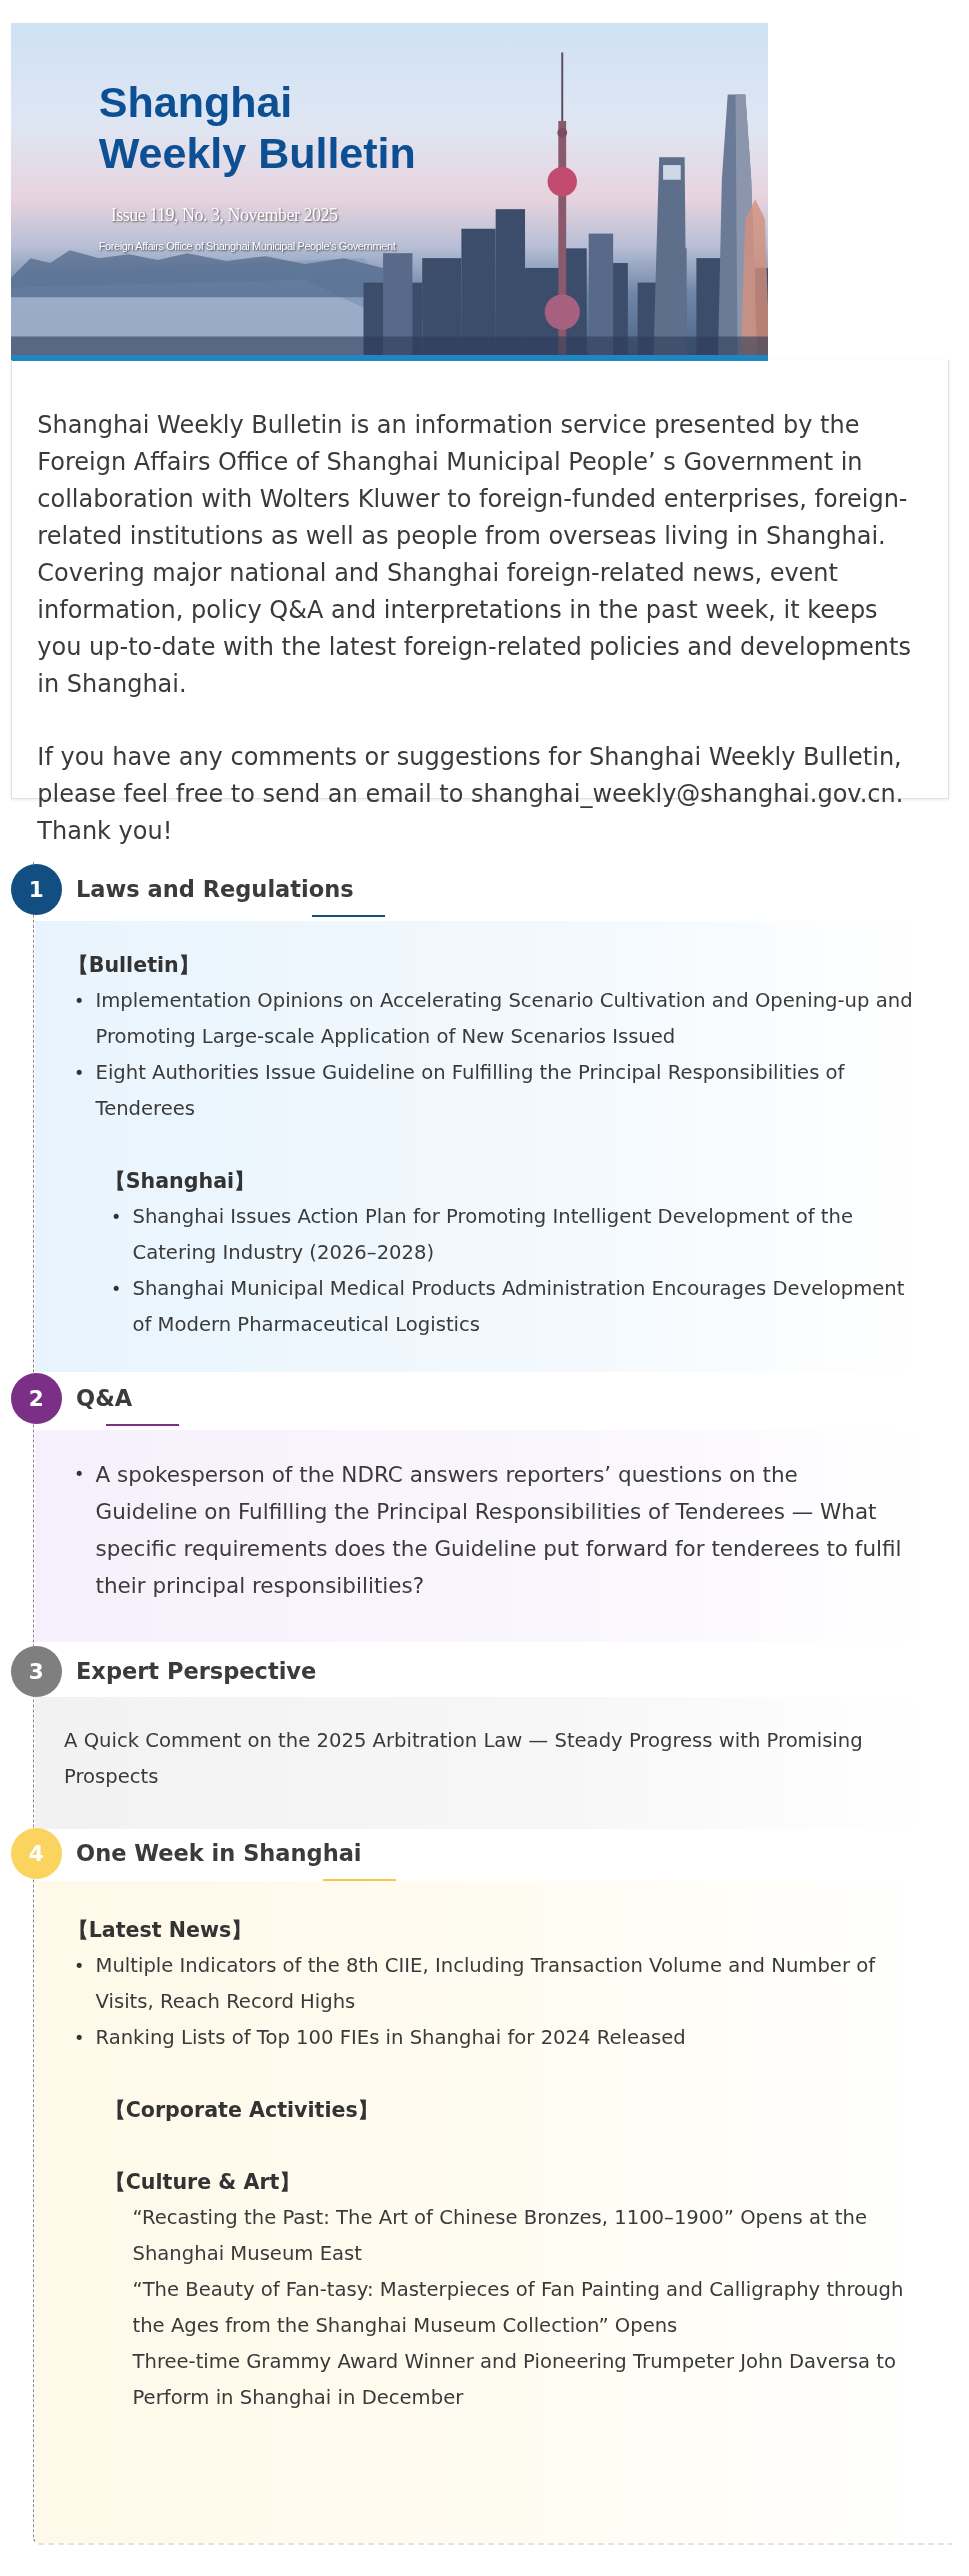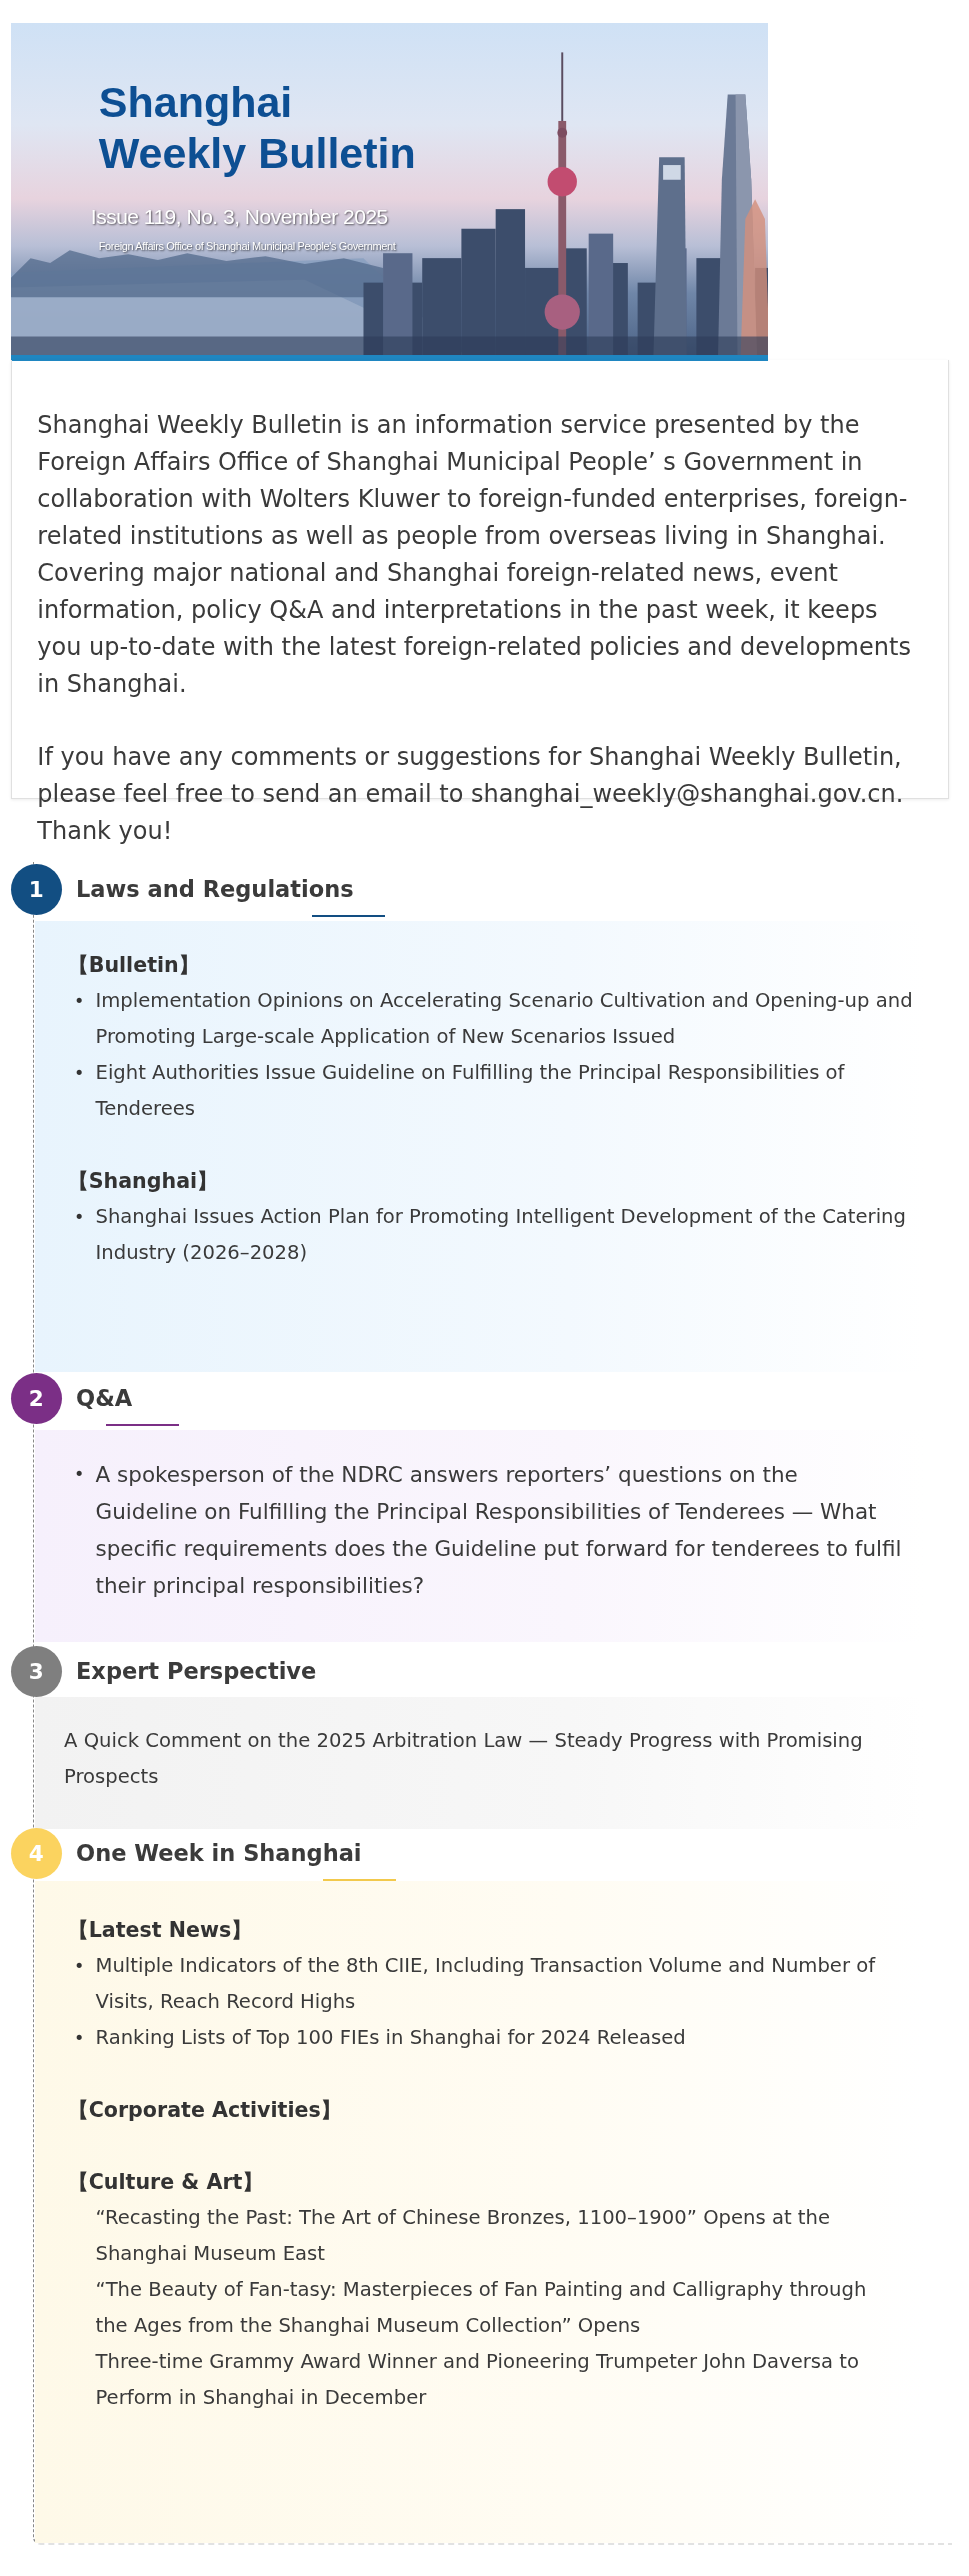--- a/index.html
+++ b/index.html
@@ -17,22 +17,22 @@
   .banner .skyline { position: absolute; left: 0; top: 0; width: 938px; height: 338px; }
   .banner .stripe {
     position: absolute; left: 0; bottom: 0; width: 100%; height: 5.9px; background: #1f86c1;
   }
   .banner-title {
     position: absolute; left: 88px; top: 54px;
     font-family: "Liberation Sans", sans-serif; font-weight: bold;
     font-size: 43px; line-height: 51px; color: #0d4f93; letter-spacing: 0px;
   }
   .banner-issue {
-    position: absolute; left: 80px; top: 182px;
-    font-family: Liberation Sans, sans-serif; font-size: 21px; color: #ffffff;
+    position: absolute; left: 100px; top: 182px;
+    font-family: Liberation Serif, serif; font-size: 18px; color: #ffffff;
     text-shadow: 1px 1px 2px rgba(0,0,0,0.6); letter-spacing: -0.5px;
   }
   .banner-office {
     position: absolute; left: 88px; top: 217px;
     font-family: "Liberation Sans", sans-serif; font-size: 11px; color: #ffffff;
     text-shadow: 1px 1px 2px rgba(0,0,0,0.7); letter-spacing: -0.4px;
   }
   
   .intro {
     position: absolute; left: 10.8px; top: 360px; width: 938px; height: 439px;
@@ -65,21 +65,21 @@
   .box-gray { background: linear-gradient(90deg, #f2f2f2 0%, #f7f7f7 60%, #ffffff 100%); }
   .box-yellow { background: linear-gradient(90deg, #fef9e8 0%, #fffcf3 60%, #ffffff 100%); }
   .sub-head { font-weight: bold; font-size: 20.6px; color: #333; line-height: 36px; margin-left: -5.9px; }
   ul.items { list-style: none; }
   ul.items li {
     position: relative; padding-left: 21.5px; font-size: 19.6px; line-height: 36px; color: #3a3a3a;
   }
   ul.items li.bullet::before {
     content: "\2022"; position: absolute; left: 0; top: 0; color: #333; font-size: 17.6px;
   }
-  .group + .group { margin-top: 36px; }
+  .group + .group { margin-top: 36px; margin-left: 37px; }
 </style>
 </head>
 <body>
 
 <div class="banner">
   <svg class="skyline" viewBox="0 0 958 345" preserveAspectRatio="none">
 
     <path d="M0 255 L360 240 L420 300 L470 345 L0 345 Z" fill="#8aa0bf" opacity="0.85"></path>
     <path d="M0 270 L300 262 L380 300 L420 345 L0 345 Z" fill="#a9b7cf" opacity="0.6"></path>
 
@@ -152,20 +152,21 @@
       <div class="sub-head">【Bulletin】</div>
       <ul class="items">
         <li class="bullet">Implementation Opinions on Accelerating Scenario Cultivation and Opening-up and Promoting Large-scale Application of New Scenarios Issued</li>
         <li class="bullet">Eight Authorities Issue Guideline on Fulfilling the Principal Responsibilities of Tenderees</li>
       </ul>
     </div>
     <div class="group">
       <div class="sub-head">【Shanghai】</div>
       <ul class="items">
         <li class="bullet">Shanghai Issues Action Plan for Promoting Intelligent Development of the Catering Industry (2026–2028)</li>
+        <li class="bullet">Shanghai Municipal Medical Products Administration Encourages Development of Modern Pharmaceutical Logistics</li>
       </ul>
     </div>
   </div>
 </div>
 
 <div>
   <div class="sec-head" style="top:1373px;left:0;width:970px;">
     <div class="circle" style="background:#7b2f86;top:0;">2</div>
     <div class="sec-title" style="top:11.8px;">Q&amp;A</div>
     <div class="underline" style="left:106px;width:73px;top:51px;background:#7b2f86;"></div>

